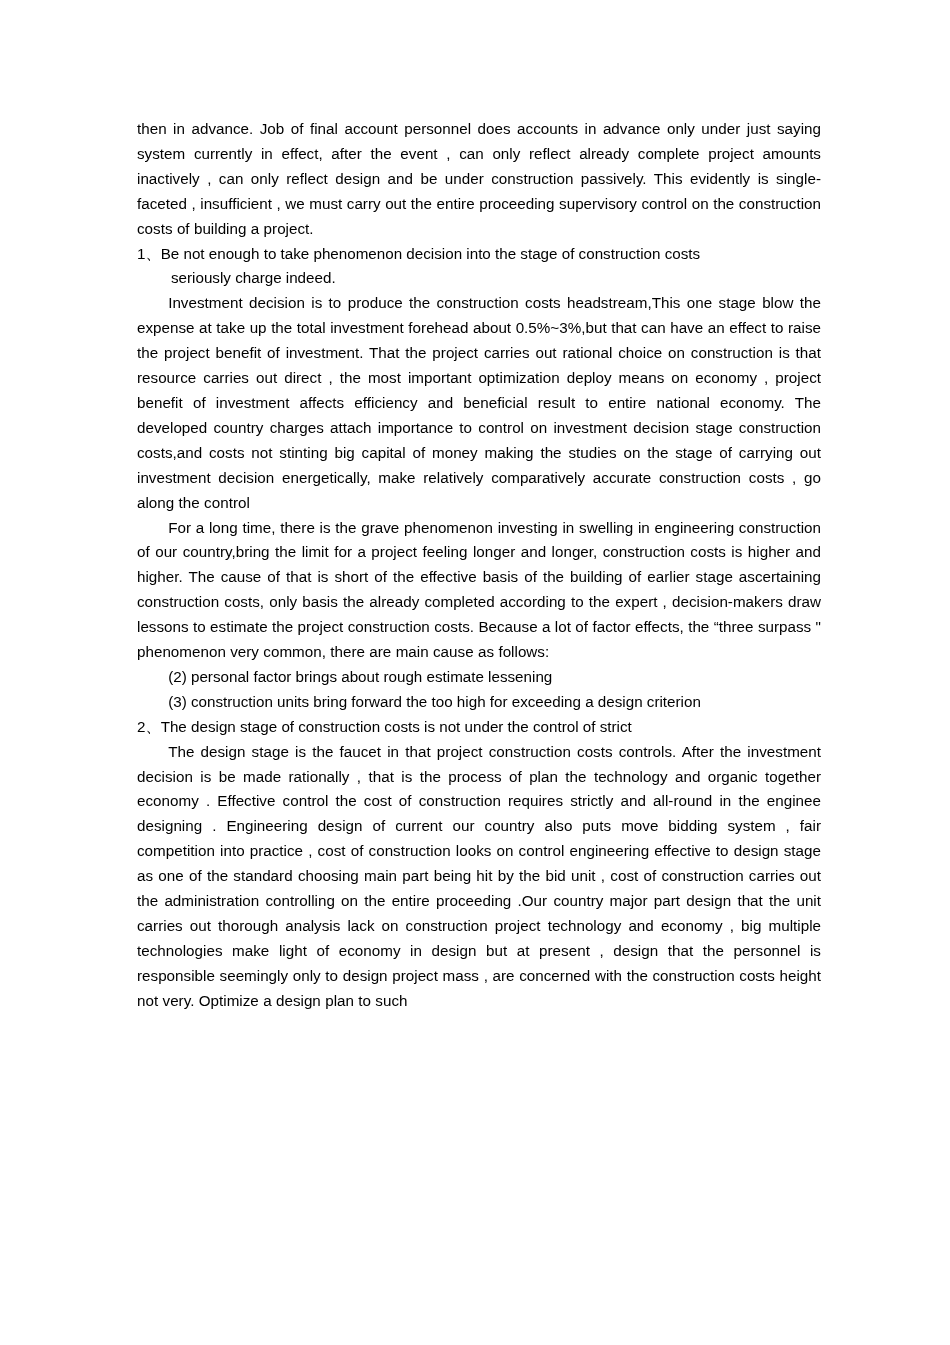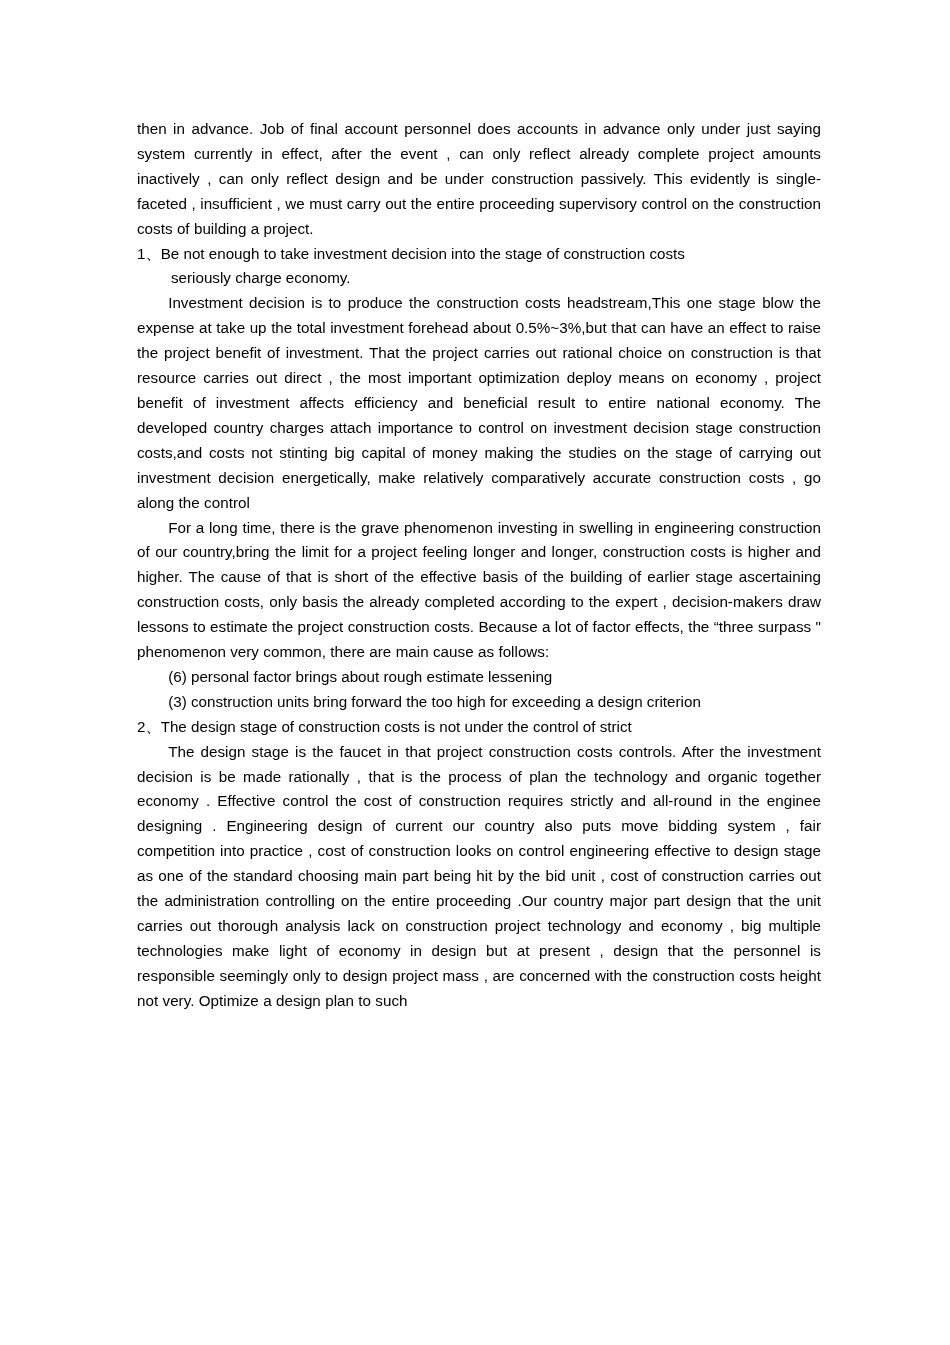--- a/index.html
+++ b/index.html
@@ -69,29 +69,29 @@
 </head>
 <body>
 
 <div class="page">
   <div class="text-column">
 
     <p class="para">then in advance. Job of final account personnel does accounts in advance only under just saying system currently  in  effect, after  the  event , can only  reflect already complete  project  amounts  inactively  ,  can  only  reflect  design  and  be  under construction passively. This evidently is single-faceted , insufficient , we must carry out the entire proceeding supervisory control on the construction costs of building a project.</p>
 
 
     <div>
-      <p class="num-item"><span class="marker">1、</span><span>Be not enough to take  investment decision  into  the  stage of  construction costs</span></p>
-      <p class="num-line2">seriously charge economy.</p>
+      <p class="num-item"><span class="marker">1、</span><span>Be not enough to take  phenomenon decision  into  the  stage of  construction costs</span></p>
+      <p class="num-line2">seriously charge indeed.</p>
     </div>
 
     <p class="para indent">Investment decision is  to produce the construction costs headstream,This  one stage blow the expense at take up the total investment forehead about 0.5%~3%,but that can have an effect  to raise the project  benefit  of  investment. That  the project carries out rational choice on construction is that resource carries out direct , the most important  optimization  deploy  means on  economy  ,  project  benefit  of  investment affects efficiency  and  beneficial  result  to  entire national  economy. The developed country  charges  attach  importance  to  control  on  investment  decision  stage construction costs,and costs not stinting big capital of money making the studies on the  stage  of  carrying  out  investment  decision  energetically,  make  relatively comparatively accurate construction costs , go along the control</p>
 
     <p class="para indent">For  a  long  time,  there  is  the  grave  phenomenon investing  in  swelling  in engineering construction of our country,bring the limit for a project feeling longer and longer,  construction  costs  is  higher  and higher.  The  cause of  that  is  short of  the effective basis of  the building  of  earlier  stage ascertaining construction costs, only basis the already completed according to the expert , decision-makers draw lessons to estimate  the  project  construction costs. Because a  lot  of  factor  effects,  the  “three surpass " phenomenon very common, there are main cause as follows:</p>
 
-    <p class="sub-item">(6) personal factor brings about rough estimate lessening</p>
+    <p class="sub-item">(2) personal factor brings about rough estimate lessening</p>
 
 
     <p class="sub-item">(3) construction units bring forward the too high for exceeding a design criterion</p>
 
     <p class="num-item"><span class="marker">2、</span><span>The design stage of construction costs is not under the control of strict</span></p>
 
     <p class="para indent">The design stage is the faucet in that project construction costs controls. After the investment decision is be made rationally , that is the process of plan the technology and organic together economy .  Effective  control  the cost of  construction requires strictly  and all-round  in  the  enginee designing .  Engineering  design of  current our country  also  puts  move  bidding  system ,  fair  competition  into  practice ,  cost of construction looks  on  control  engineering effective  to  design stage as one of  the standard choosing main part being hit by the bid unit , cost of construction carries out the administration controlling on the entire proceeding .Our country major part design that the unit carries out thorough analysis lack on construction project technology and economy , big multiple technologies make light of economy in design but at present , design that the personnel is responsible seemingly only to design project  mass , are concerned with the construction costs height not very. Optimize a design plan to such</p>
 
   </div>
 </div>

